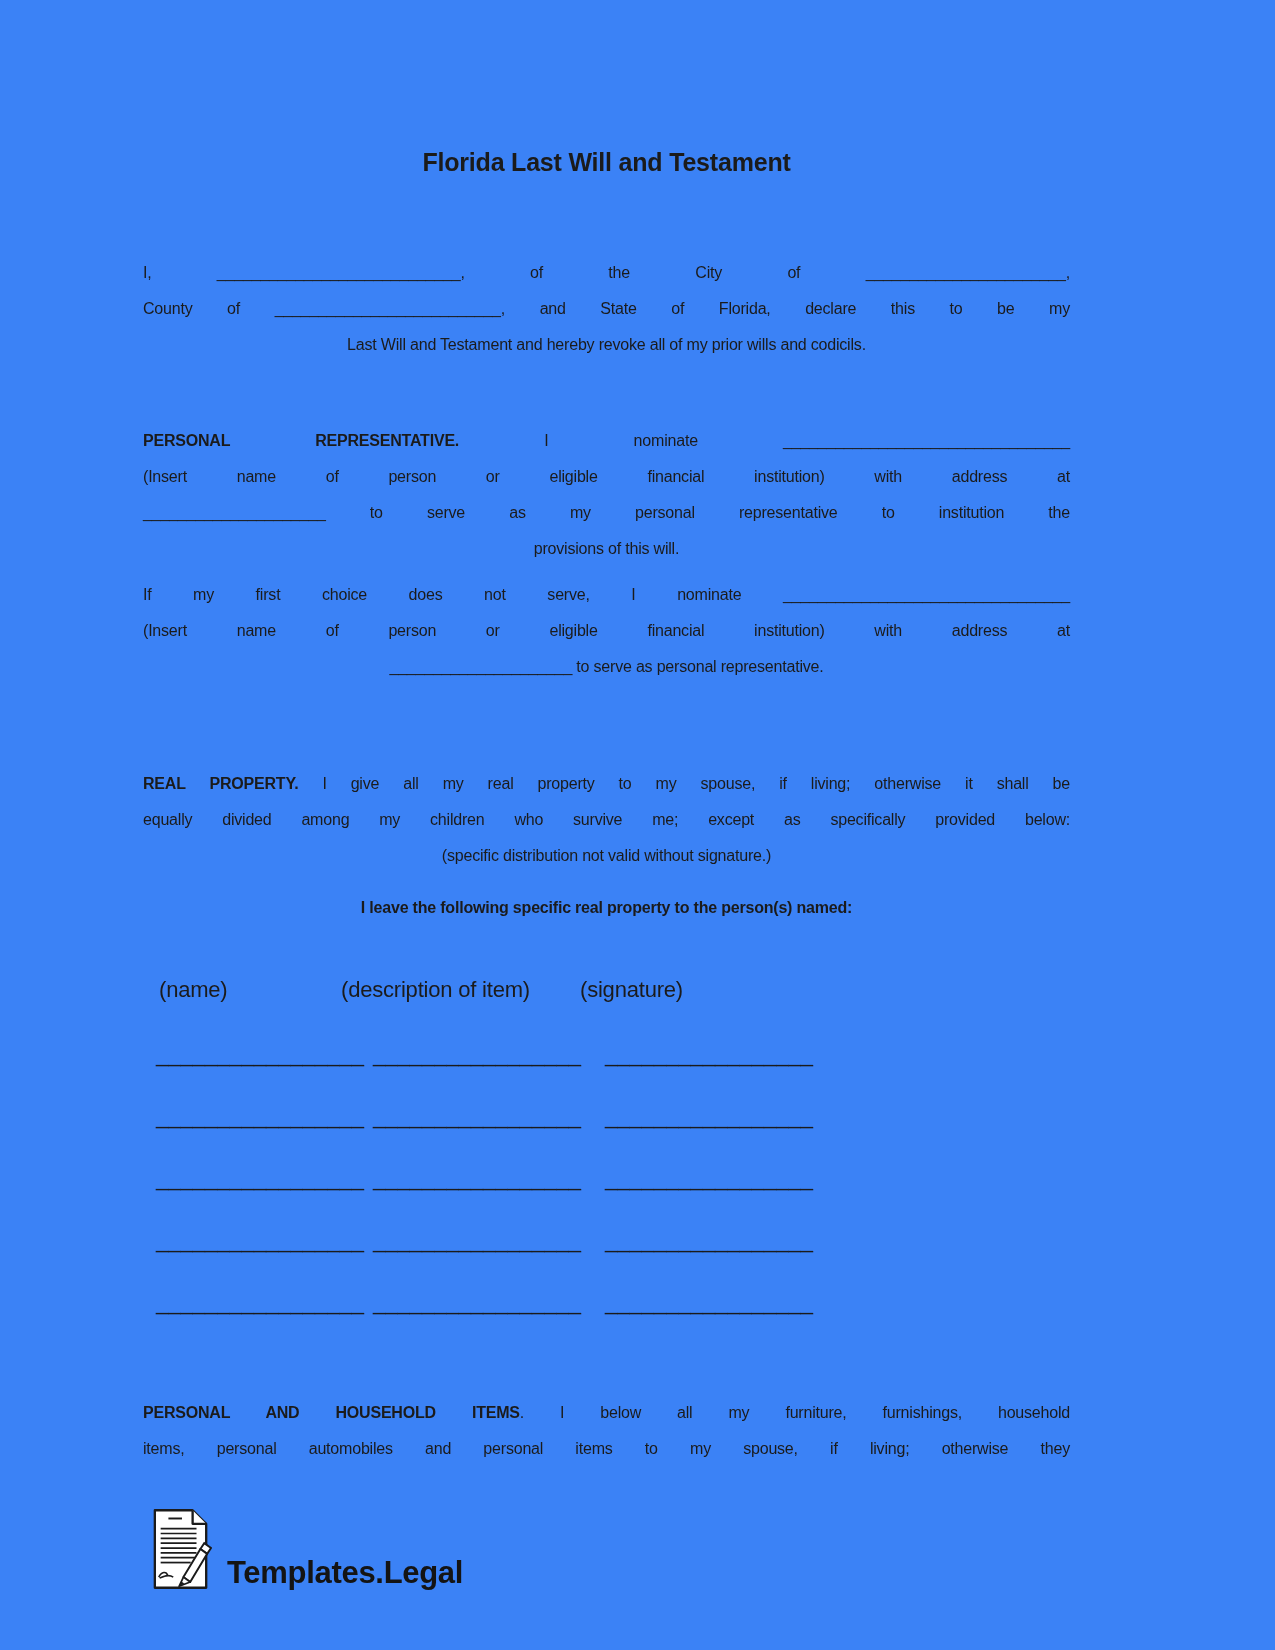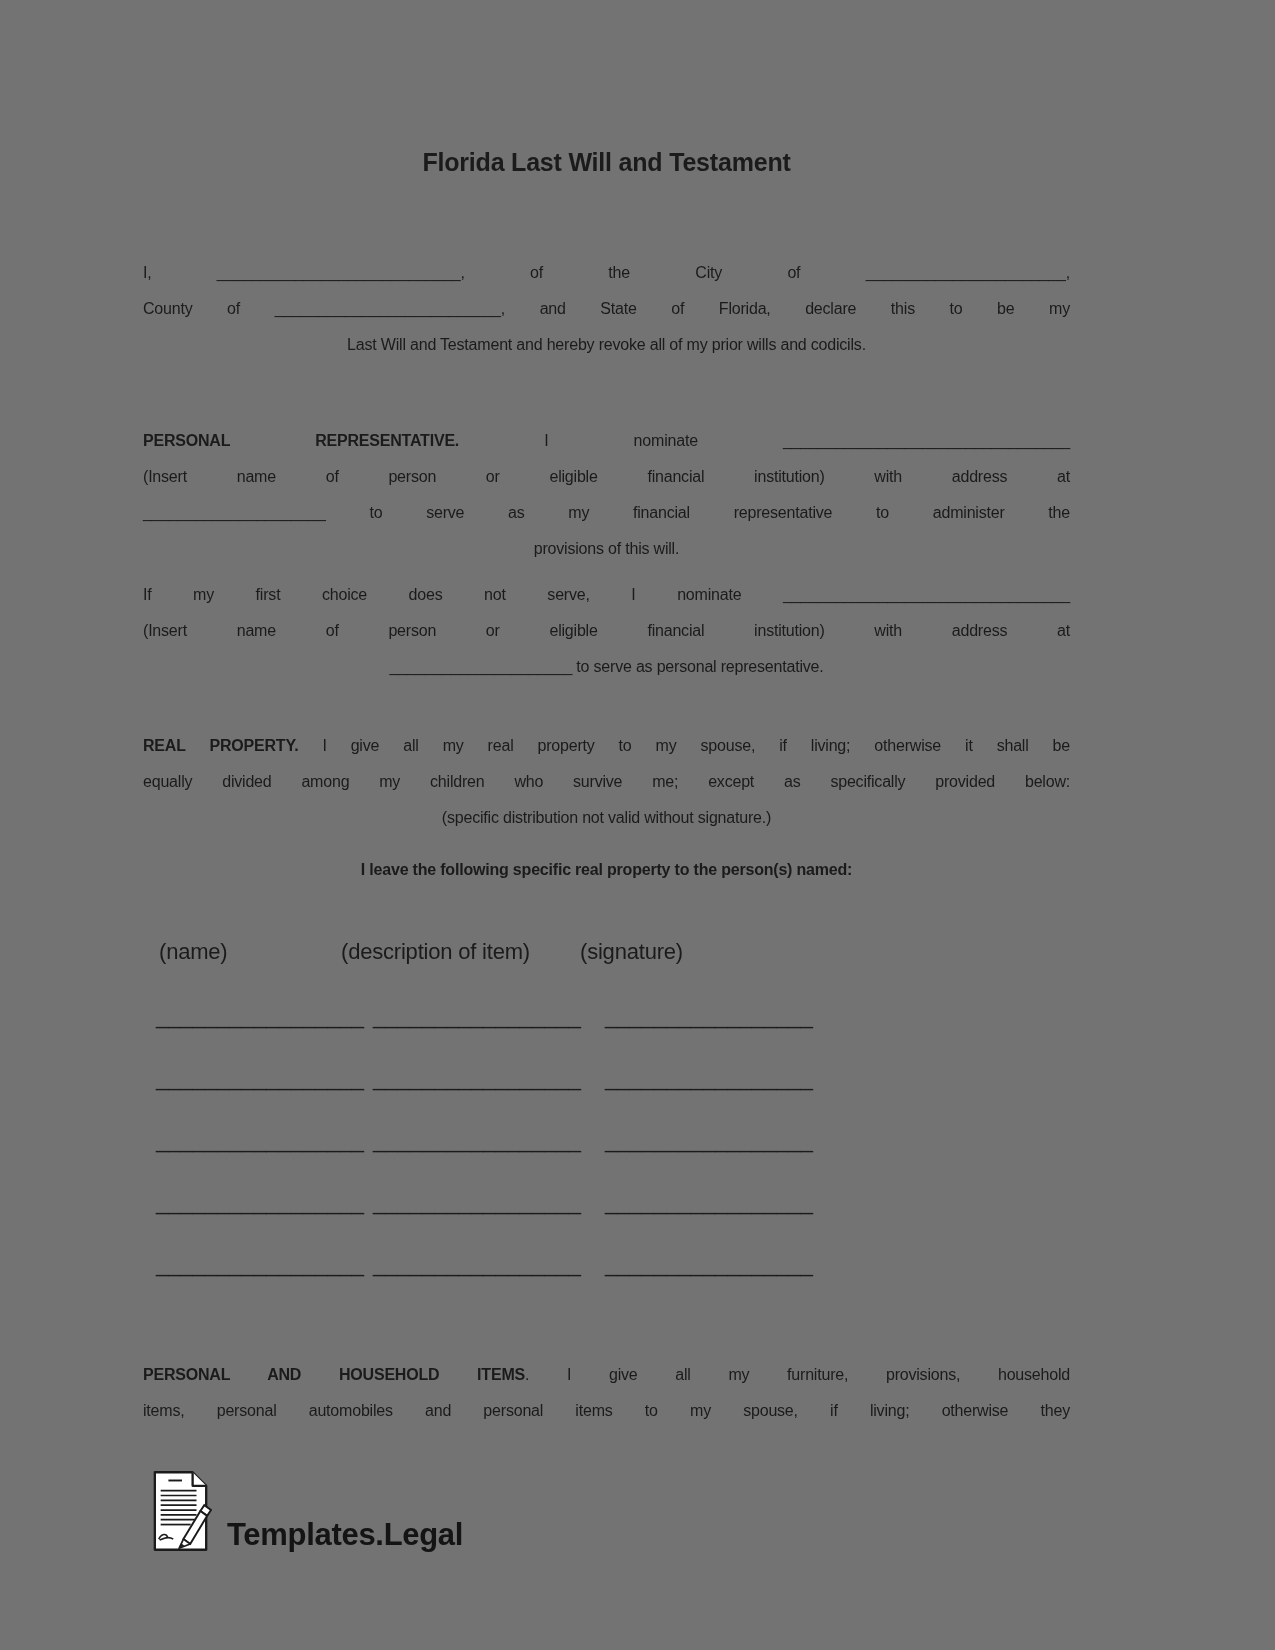--- a/index.html
+++ b/index.html
@@ -1,34 +1,34 @@
 <!DOCTYPE html>
 <html><head>
 <meta charset="utf-8">
 <style>
   * { box-sizing: border-box; }
   html,body { margin:0; padding:0; background:#ffffff; }
   .page {
     position:relative; width:1275px; height:1650px; margin:0 auto;
-    background:#737373; overflow:hidden; color:#1b1b1b;
+    background:#3b82f6; overflow:hidden; color:#1b1b1b;
     font-family:"Liberation Sans", sans-serif;
   }
   .content { padding:0 205px 0 143px; }
   .title {
     margin:146px 0 0 0; line-height:32px; font-size:25px; font-weight:700;
     text-align:center; letter-spacing:-0.2px;
   }
   .line { font-size:16px; line-height:36px; letter-spacing:-0.2px; }
   .jl { text-align:justify; text-align-last:justify; }
   .ll { text-align:center; }
   .b { font-weight:700; }
   .opening { margin-top:77px; }
   .pr-p1 { margin-top:60px; }
   .pr-p2 { margin-top:10px; }
-  .rp { margin-top:43px; }
+  .rp { margin-top:81px; }
   .rp-intro { margin-top:16px;font-weight:bold; }
   .tbl-head { position:relative; height:36px; margin-top:46px; }
   .tbl-head span { position:absolute; top:0; font-size:22px; line-height:36px; letter-spacing:-0.2px; }
   .th-name { left:16px; }
   .th-desc { left:198px; }
   .th-sig  { left:437px; }
   .tbl-row { position:relative; height:36px; margin-top:26px; }
   .tbl-row.first { margin-top:29px; }
   .tbl-row span { position:absolute; top:0; font-size:22px; line-height:36px; white-space:nowrap; }
   .cell-1 { left:13px; }
@@ -52,21 +52,21 @@
 
     <div class="opening">
       <div class="line jl">I, ____________________________, of the City of _______________________,</div>
       <div class="line jl">County of __________________________, and State of Florida, declare this to be my</div>
       <div class="line ll">Last Will and Testament and hereby revoke all of my prior wills and codicils.</div>
     </div>
 
     <div class="pr-p1">
       <div class="line jl"><span class="b">PERSONAL REPRESENTATIVE.</span><span> I nominate _________________________________</span></div>
       <div class="line jl">(Insert name of person or eligible financial institution) with address at</div>
-      <div class="line jl">_____________________ to serve as my financial representative to administer the</div>
+      <div class="line jl">_____________________ to serve as my personal representative to institution the</div>
       <div class="line ll">provisions of this will.</div>
     </div>
 
     <div class="pr-p2">
       <div class="line jl">If my first choice does not serve, I nominate _________________________________</div>
       <div class="line jl">(Insert name of person or eligible financial institution) with address at</div>
       <div class="line ll">_____________________ to serve as personal representative.</div>
     </div>
 
     <div class="rp">
@@ -107,21 +107,21 @@
         <span class="cell-3">_________________</span>
       </div>
       <div class="tbl-row">
         <span class="cell-1">_________________</span>
         <span class="cell-2">_________________</span>
         <span class="cell-3">_________________</span>
       </div>
     </div>
 
     <div class="phi">
-      <div class="line jl"><span class="b">PERSONAL AND HOUSEHOLD ITEMS</span><span>. I give all my furniture, provisions, household</span></div>
+      <div class="line jl"><span class="b">PERSONAL AND HOUSEHOLD ITEMS</span><span>. I below all my furniture, furnishings, household</span></div>
       <div class="line jl">items, personal automobiles and personal items to my spouse, if living; otherwise they</div>
     </div>
 
   </div>
 
   <div class="footer">
     <svg width="62" height="84" viewBox="0 0 64 86" aria-hidden="true">
       <path d="M5 3 h39 l14 14 v66 h-53 z" fill="#ffffff" stroke="#1b1b1b" stroke-width="2.4" stroke-linejoin="round"></path>
       <path d="M44 3 v14 h14" fill="#ffffff" stroke="#1b1b1b" stroke-width="2.4" stroke-linejoin="round"></path>
       <line x1="19" y1="11.5" x2="33" y2="11.5" stroke="#1b1b1b" stroke-width="2"></line>

